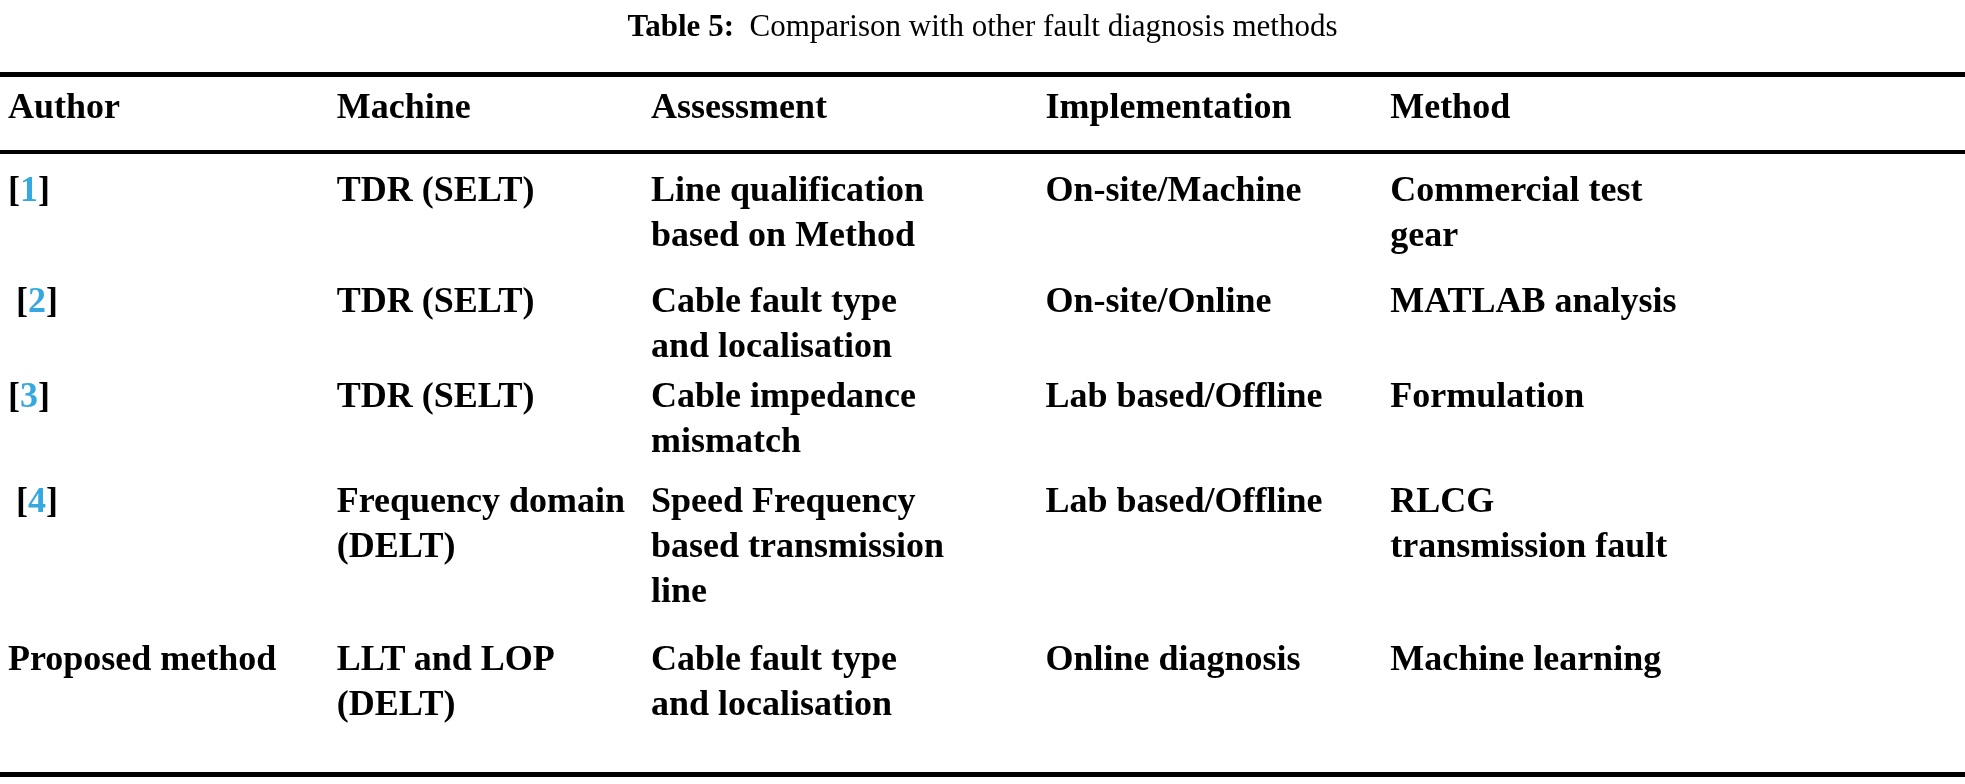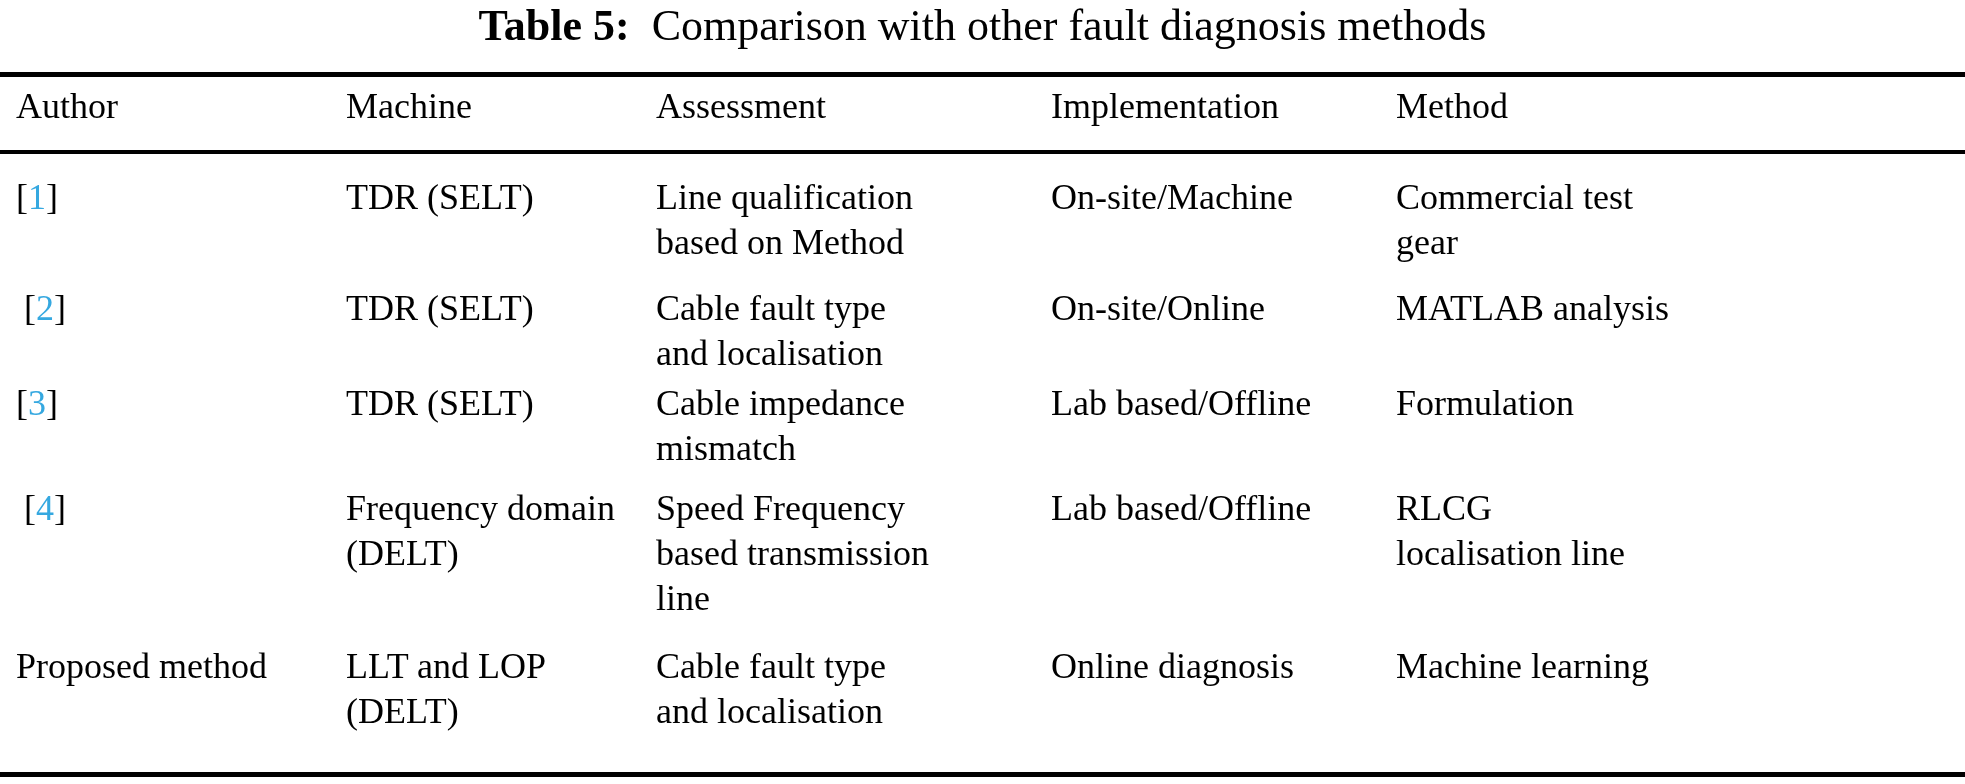--- a/index.html
+++ b/index.html
@@ -22,21 +22,21 @@
     box-sizing: border-box;
   }
 
   
   .caption {
     position: absolute;
     top: 0px;
     left: 0;
     width: 1965px;
     text-align: center;
-    font-size: 44px;
+    font-size: 31px;
     line-height: 44px;
     padding-top: 4px;
     white-space: nowrap;
   }
   .caption .cap-label {
     font-weight: bold;
   }
   .caption .cap-text {
     font-weight: normal;
   }
@@ -58,22 +58,22 @@
     top: 77px;
     left: 0;
     width: 1965px;
     border-collapse: collapse;
     font-size: 36px;
     line-height: 45px;
   }
   .tbl td, .tbl th {
     vertical-align: top;
     text-align: left;
-    font-weight: normal;
-    padding: 16px;
+    font-weight: bold;
+    padding: 8px;
     border: 0;
     margin-left: 28px;
   }
 
   
   .col-author  { width: 330px; }
   .col-concept { width: 310px; }
   .col-assess  { width: 395px; }
   .col-impl    { width: 345px; }
   .col-method  { width: 585px; }
@@ -228,21 +228,21 @@
             </span>
           </td>
           <td class="cell-implementation">
             <span class="cell-lines">
               <span>Lab based/Offline</span>
             </span>
           </td>
           <td class="cell-method">
             <span class="cell-lines">
               <span>RLCG</span>
-              <span>localisation line</span>
+              <span>transmission fault</span>
             </span>
           </td>
         </tr>
         <tr class="body-row row-5">
           <td class="cell-author"><span>Proposed method</span></td>
           <td class="cell-concept">
             <span class="cell-lines">
               <span>LLT and LOP</span>
               <span>(DELT)</span>
             </span>

